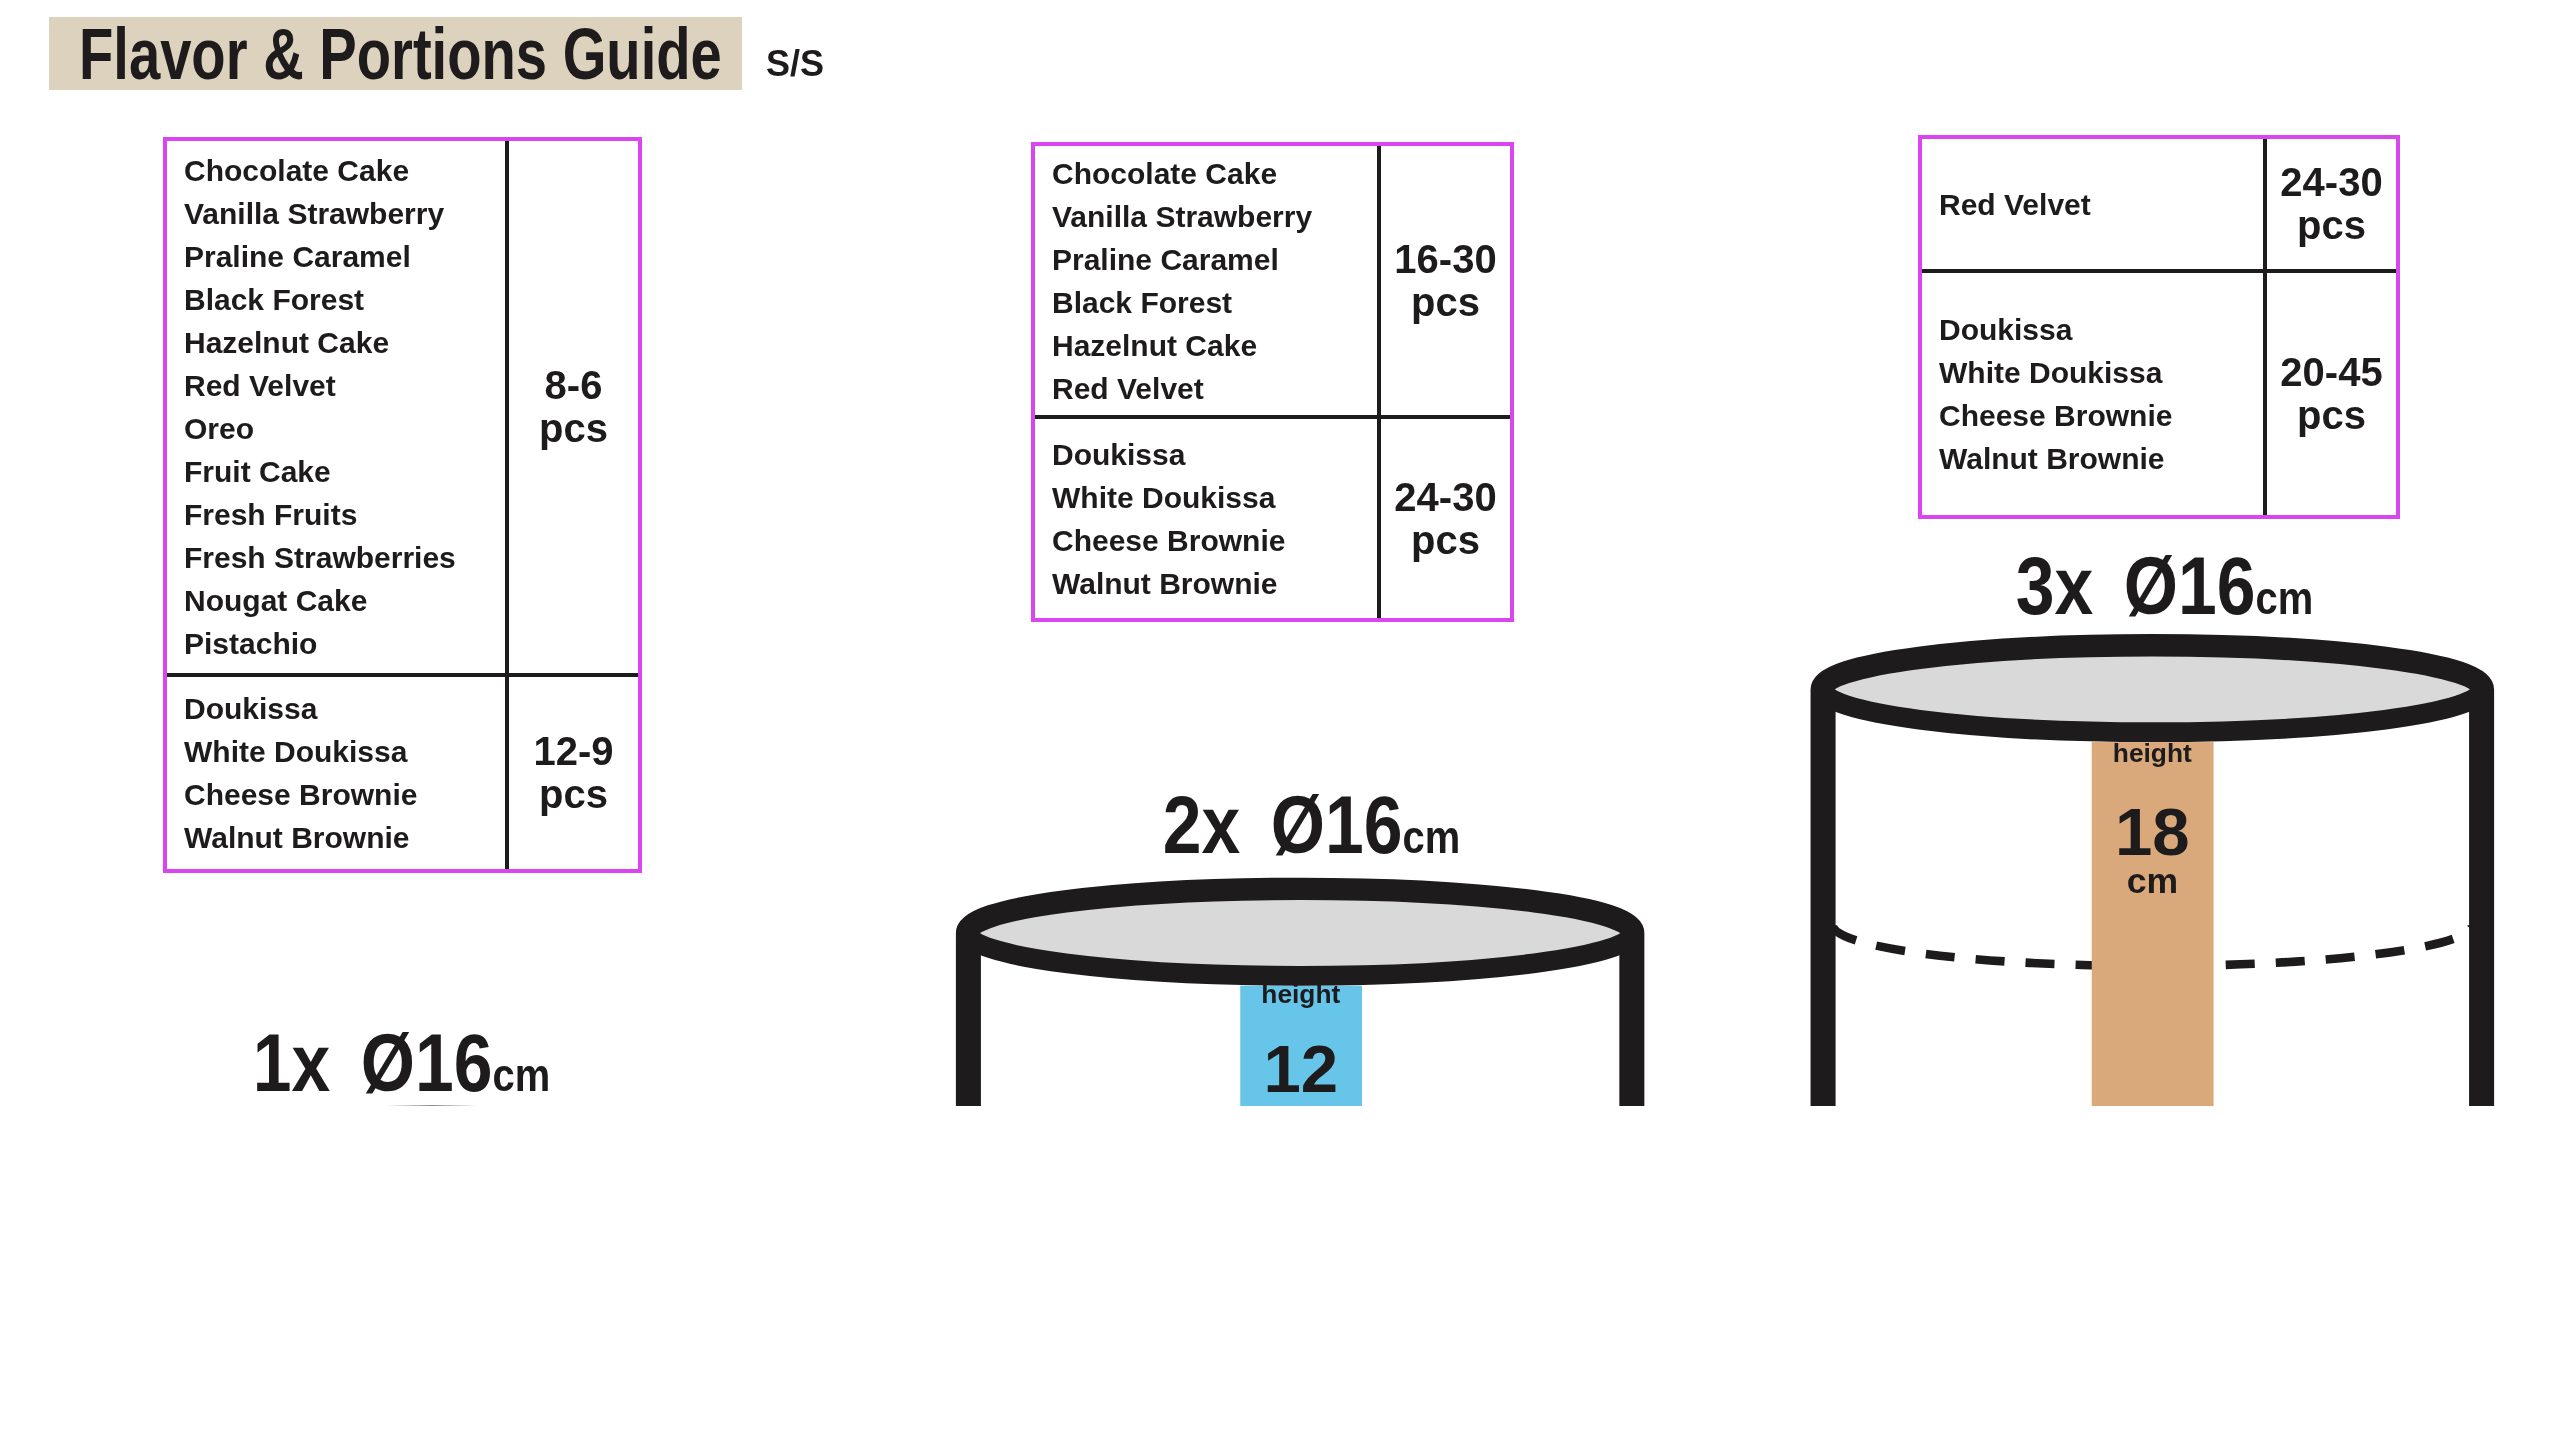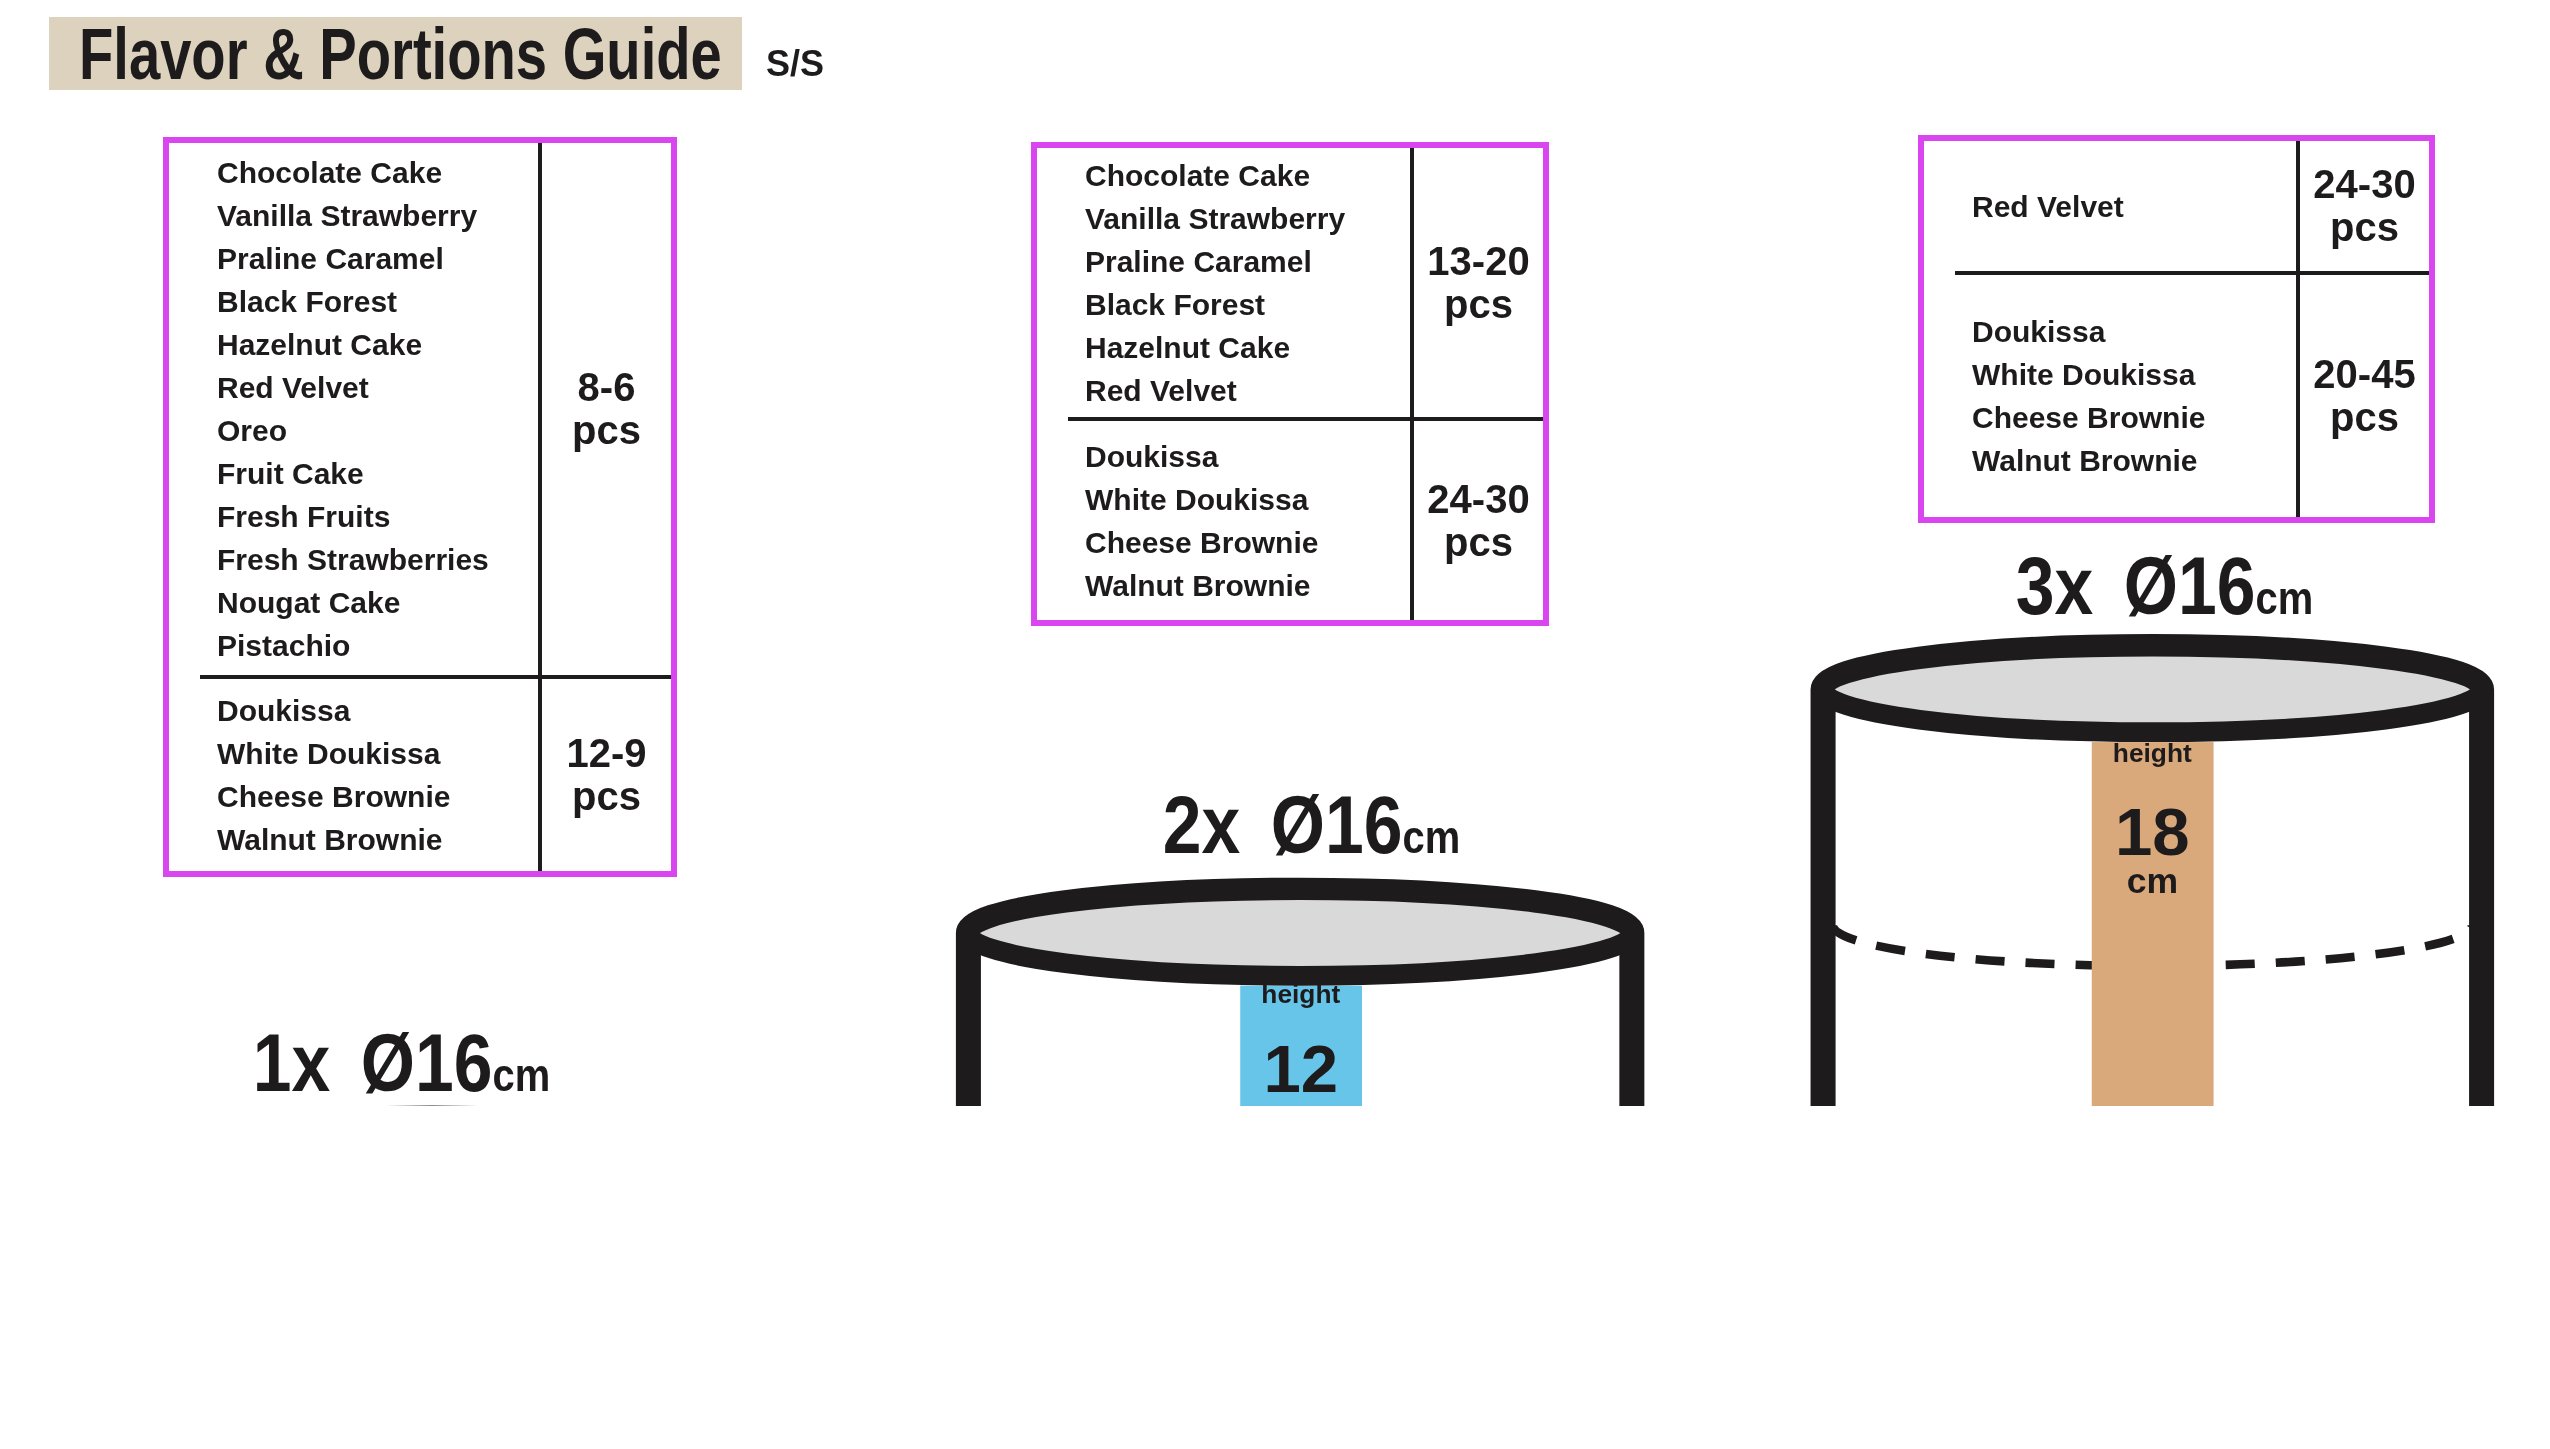--- a/index.html
+++ b/index.html
@@ -5,21 +5,21 @@
   html,body{margin:0;padding:0;background:#ffffff;}
   #canvas{position:relative;width:2550px;height:1106px;background:#ffffff;overflow:hidden;
           font-family:"Liberation Sans",sans-serif;color:#1d1b1b;}
   
   .title-bar{position:absolute;left:49px;top:16.5px;width:693px;height:73px;background:#ddd2be;}
   .title-text{position:absolute;left:30px;top:0;height:73px;line-height:74px;
               font-size:72px;font-weight:bold;white-space:nowrap;
               transform:scaleX(0.78);transform-origin:0 50%;}
   .season{position:absolute;left:766px;top:43px;font-size:36px;line-height:41px;font-weight:bold;}
   
-  .ftable{position:absolute;border:6px solid #d946ef;background:#ffffff;display:flex;flex-direction:column;padding-left:31px;}
+  .ftable{position:absolute;border:4px solid #d946ef;background:#ffffff;display:flex;flex-direction:column;}
   #table-1{left:163px;top:137px;width:471px;height:728px;}
   #table-2{left:1031px;top:142px;width:475px;height:472px;}
   #table-3{left:1918px;top:135px;width:474px;height:376px;}
   .trow{display:flex;flex-direction:row;min-height:0;}
   .trow.divided{border-bottom:4px solid #1d1b1b;}
   .trow:last-child{flex:1;}
   .flavors{flex:1;display:flex;align-items:center;padding-left:17px;
            font-size:30px;font-weight:bold;line-height:43px;white-space:pre-line;}
   .pcs{width:129px;border-left:4px solid #1d1b1b;display:flex;align-items:center;justify-content:center;
        text-align:center;font-size:40px;font-weight:bold;line-height:43px;white-space:pre-line;}
@@ -79,21 +79,21 @@
   </div>
 
   <div class="ftable" id="table-2">
     <div class="trow row-a divided">
       <div class="flavors">Chocolate Cake
 Vanilla Strawberry
 Praline Caramel
 Black Forest
 Hazelnut Cake
 Red Velvet</div>
-      <div class="pcs">13-20
+      <div class="pcs">16-30
 pcs</div>
     </div>
     <div class="trow">
       <div class="flavors">Doukissa
 White Doukissa
 Cheese Brownie
 Walnut Brownie</div>
       <div class="pcs">24-30
 pcs</div>
     </div>

